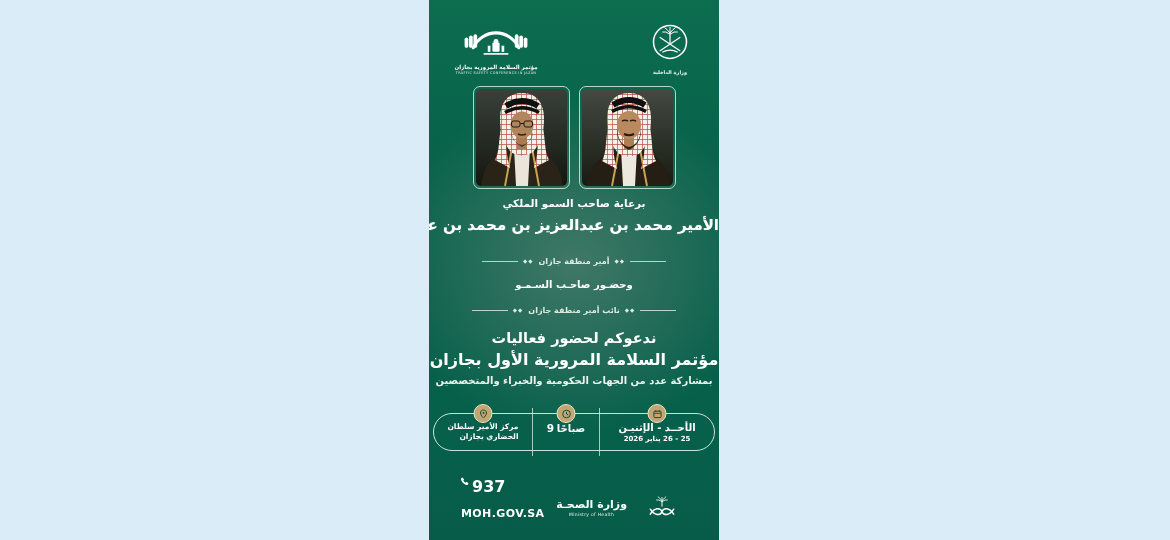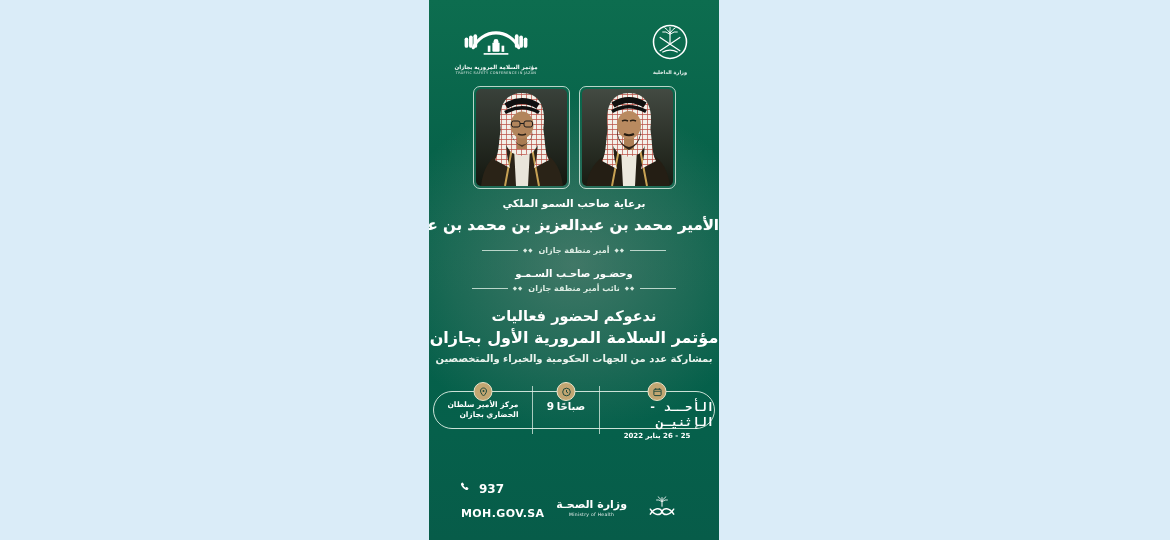--- a/index.html
+++ b/index.html
@@ -26,21 +26,21 @@
   .frame{width:97px;height:103px;box-sizing:border-box;padding:2px;border:1px solid rgba(216,233,223,.85);
          border-radius:7px;}
   .frame svg{display:block;width:91px;height:97px;border-radius:5px;}
   
   .sec{width:100%;text-align:center;direction:rtl;}
   .intro{font-size:10.5px;font-weight:700;}
   .intro.spaced{letter-spacing:1.5px;font-size:10px;}
   .callig{font-size:15px;font-weight:700;white-space:nowrap;line-height:32px;
           text-shadow:0 0 1px rgba(255,255,255,.45);}
   .title-row{display:flex;align-items:center;justify-content:center;gap:5px;
-             font-size:8px;font-weight:700;color:#ddece3;margin-top:5px;}
+             font-size:8px;font-weight:700;color:#ddece3;margin-top:16px;}
   .orn-line{height:1px;width:36px;background:rgba(223,239,229,.8);}
   .orn-dm{font-size:5.5px;letter-spacing:1px;color:#ddece3;line-height:1;}
   .sec-patronage{margin-top:8px;}
   .sec-presence{margin-top:13px;}
   .sec-invite{margin-top:15px;}
   .inv1{font-size:14.5px;font-weight:700;}
   .inv2{font-size:16px;font-weight:700;margin-top:4px;}
   .inv3{font-size:10px;font-weight:700;margin-top:6px;color:#eaf3ed;}
   
   .pill{margin-top:27px;position:relative;width:282px;height:38px;box-sizing:border-box;
@@ -51,26 +51,26 @@
   .cell-time{width:66px;}
   .cell-date{width:114px;}
   .vdiv{width:1px;background:rgba(224,239,230,.75);height:48px;align-self:center;margin:-5px 0;flex:none;}
   .badge{position:absolute;top:-10px;left:50%;transform:translateX(-50%);width:19px;height:19px;
          border-radius:50%;background:#c2a672;border:1.5px solid #ece4ca;box-sizing:border-box;
          display:flex;align-items:center;justify-content:center;}
   .venue-txt{font-size:7.5px;font-weight:700;line-height:1.3;direction:rtl;}
   .time-row{display:flex;align-items:baseline;gap:2.5px;}
   .time-num{font-size:10.5px;font-weight:700;}
   .time-suf{font-size:10px;font-weight:700;}
-  .days{font-size:12px;font-weight:700;letter-spacing:.5px;direction:rtl;font-family:Liberation Mono, monospace;}
+  .days{font-size:10px;font-weight:700;letter-spacing:.5px;direction:rtl;}
   .dt{font-size:7px;font-weight:600;margin-top:1.5px;direction:rtl;}
   
   .ftr{margin-top:auto;width:100%;display:flex;justify-content:space-between;align-items:flex-end;
        padding:0 42px 20px 32px;box-sizing:border-box;}
-  .phone-row{display:flex;align-items:flex-start;gap:10px;font-size:12px;font-weight:700;}
+  .phone-row{display:flex;align-items:flex-start;gap:3px;font-size:16px;font-weight:700;}
   .site{font-size:11px;font-weight:700;letter-spacing:.4px;margin-top:11px;}
   .moh{display:flex;align-items:center;gap:20px;}
   .moh-text{text-align:center;}
   .moh-ar{font-size:11px;font-weight:700;}
   .moh-en{font-size:4.5px;opacity:.9;margin-top:1px;letter-spacing:.3px;}
 </style>
 </head>
 <body>
 
 <div class="canvas">
@@ -227,21 +227,21 @@
       </div>
       <div class="vdiv"></div>
       <div class="cell cell-date">
         <div class="badge">
           <svg viewBox="0 0 10 10" width="10" height="10">
             <rect x="1.4" y="2.2" width="7.2" height="6.4" rx="1" fill="none" stroke="#20493b" stroke-width="1"></rect>
             <path d="M3.2,1.2 V2.8 M6.8,1.2 V2.8 M1.6,4.3 H8.4" stroke="#20493b" stroke-width="0.9"></path>
           </svg>
         </div>
         <div class="days">الأحــد - الإثنيـن</div>
-        <div class="dt">25 - 26 يناير 2022</div>
+        <div class="dt">25 - 26 يناير 2026</div>
       </div>
     </div>
 
     <div class="ftr">
       <div class="contact">
         <div class="phone-row">
           <svg viewBox="0 0 10 10" width="8" height="8">
             <path d="M2.1,0.9 L3.6,2.4 C3.9,2.7 3.9,3.1 3.6,3.4 L2.9,4.1 C3.5,5.4 4.6,6.5 5.9,7.1 L6.6,6.4 C6.9,6.1 7.3,6.1 7.6,6.4 L9.1,7.9 C9.4,8.2 9.4,8.6 9.1,8.9 L8.3,9.6 C7.8,10.1 7,10.2 6.3,9.9 C3.6,8.7 1.3,6.4 0.1,3.7 C-0.2,3 -0.1,2.2 0.4,1.7 L1.1,0.9 C1.4,0.6 1.8,0.6 2.1,0.9 Z" fill="#fff"></path>
           </svg>
           <span>937</span>

